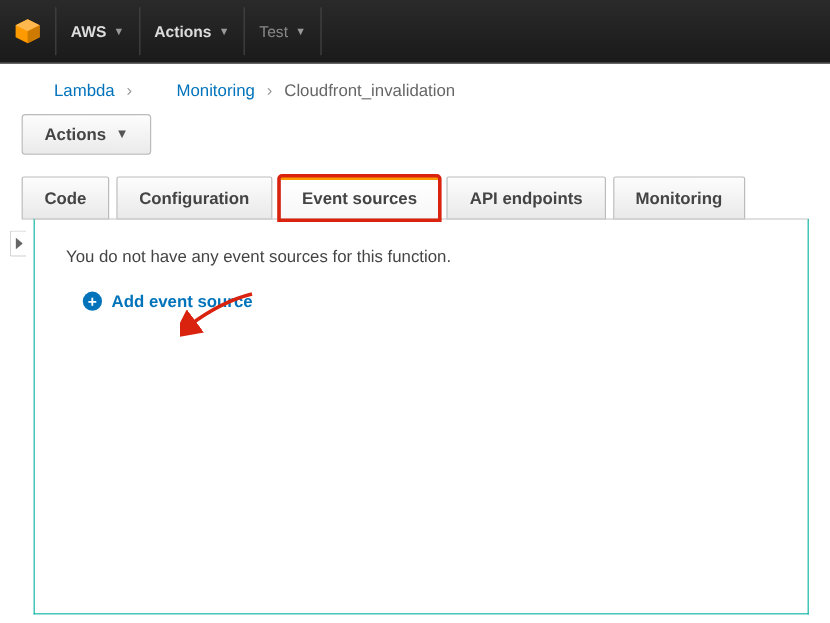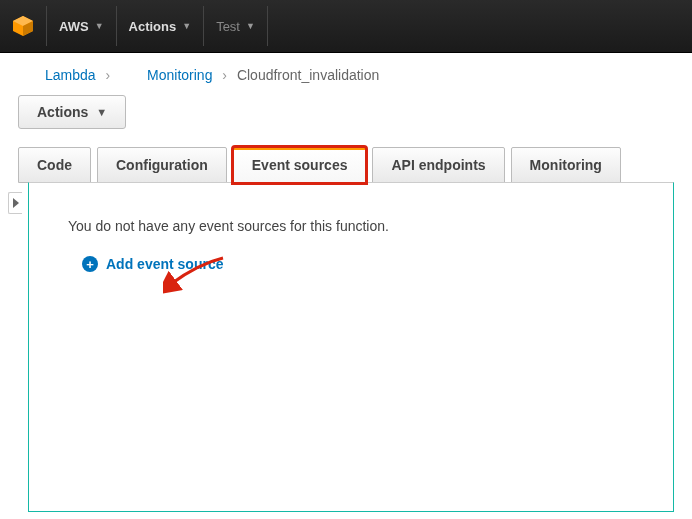--- a/index.html
+++ b/index.html
@@ -26,21 +26,21 @@
     .btn-default { background: linear-gradient(#fdfdfd, #eaeaea); border: 1px solid #bbb; color: #444; }
     .btn-default .dd-caret { margin-left: 8px; font-size: 11px; color: #555; }
     
     
     .tabs-wrap { padding: 0 18px; position: relative; }
     .tabs { display: flex; gap: 6px; }
     .tab { background: linear-gradient(#fdfdfd, #e9e9e9); border: 1px solid #bbb; border-bottom: 1px solid #bbb; padding: 9px 18px; font-size: 14px; font-weight: bold; color: #444; border-radius: 2px 2px 0 0; cursor: pointer; }
     .tab.active { background: linear-gradient(#fff, #f7f7f7); border-top: 3px solid #ff9900; padding-top: 7px; outline: 3px solid #d9230f; outline-offset: -1px; position: relative; z-index: 2; }
     
     
-    .content-border { border: 1px solid #14b8a6; border-top: 1px solid #ccc; margin: 0 18px 18px 0; margin-left: 10px; margin-top: -1px; padding: 17px; min-height: 330px; position: relative; }
+    .content-border { border: 1px solid #14b8a6; border-top: 1px solid #ccc; margin: 0 18px 18px 0; margin-left: 10px; margin-top: -1px; padding: 4px; min-height: 330px; position: relative; }
     .side-handle { position: absolute; left: -10px; top: 10px; width: 14px; height: 22px; background: #fff; border: 1px solid #ccc; border-right: none; display: flex; align-items: center; justify-content: center; cursor: pointer; border-radius: 2px 0 0 2px; }
     .side-handle svg { width: 6px; height: 10px; }
     .content { padding: 18px 22px; }
     .empty-msg { color: #444; font-size: 14px; margin-bottom: 22px; }
     .add-link { display: inline-flex; align-items: center; color: #0073bb; font-weight: bold; font-size: 14px; cursor: pointer; margin-left: 14px; }
     .plus-icon { width: 16px; height: 16px; border-radius: 50%; background: #0073bb; color: #fff; display: inline-flex; align-items: center; justify-content: center; margin-right: 8px; font-size: 13px; line-height: 1; font-weight: bold; }
     
     
     .arrow { position: absolute; left: 95px; top: 0px; pointer-events: none; }
   </style>

